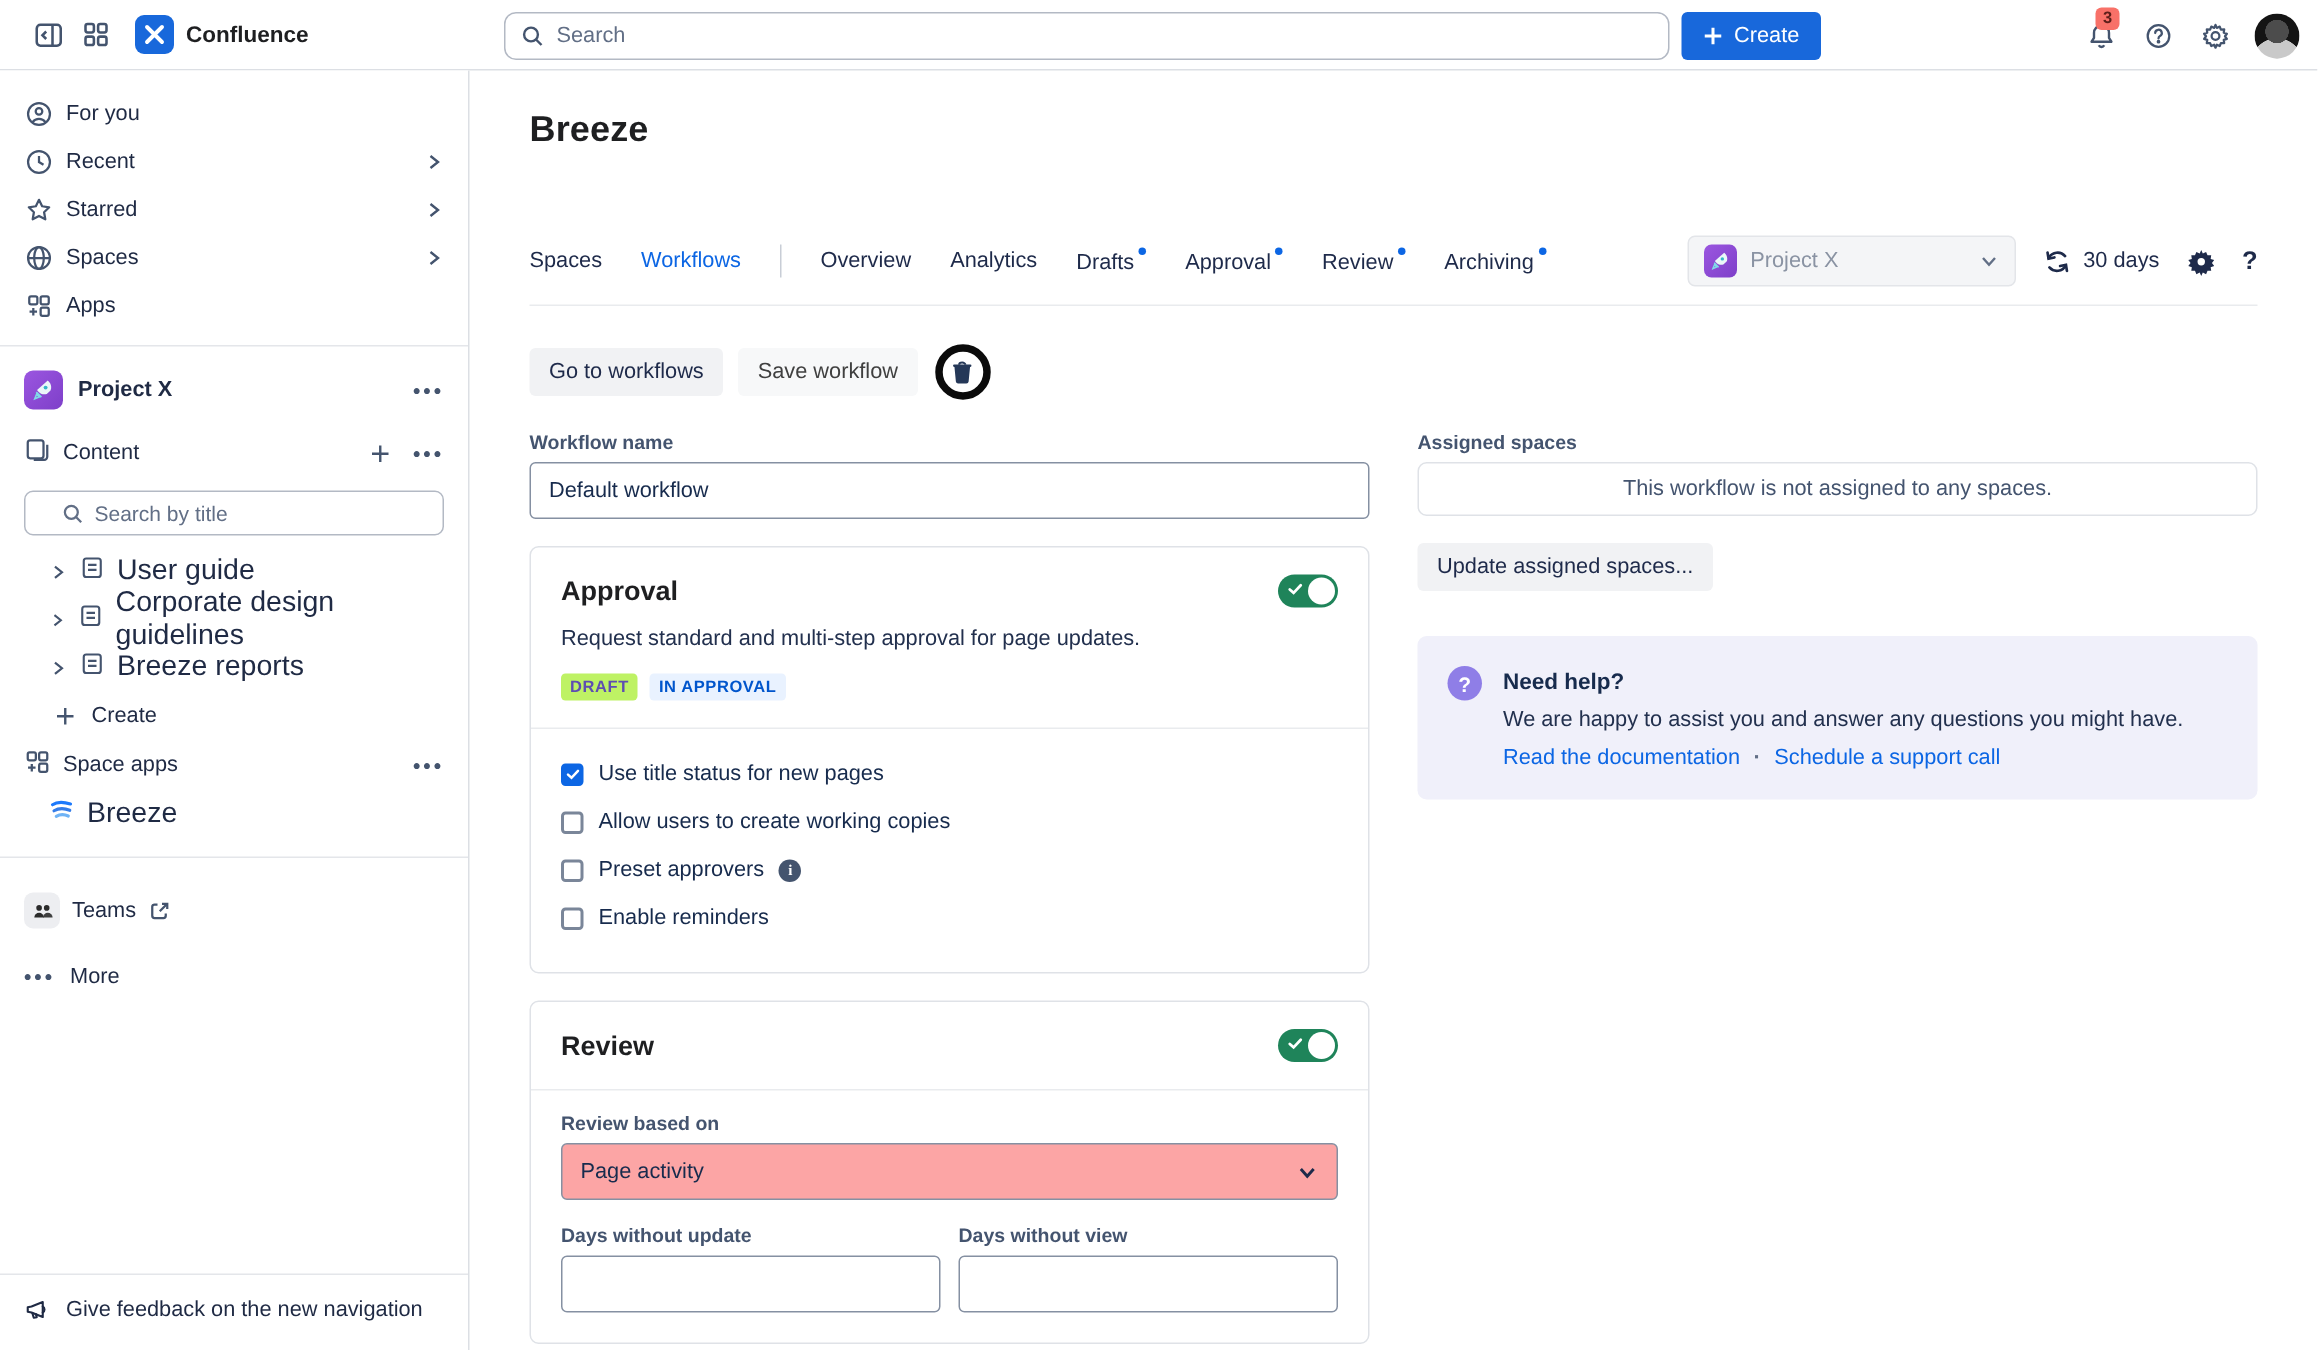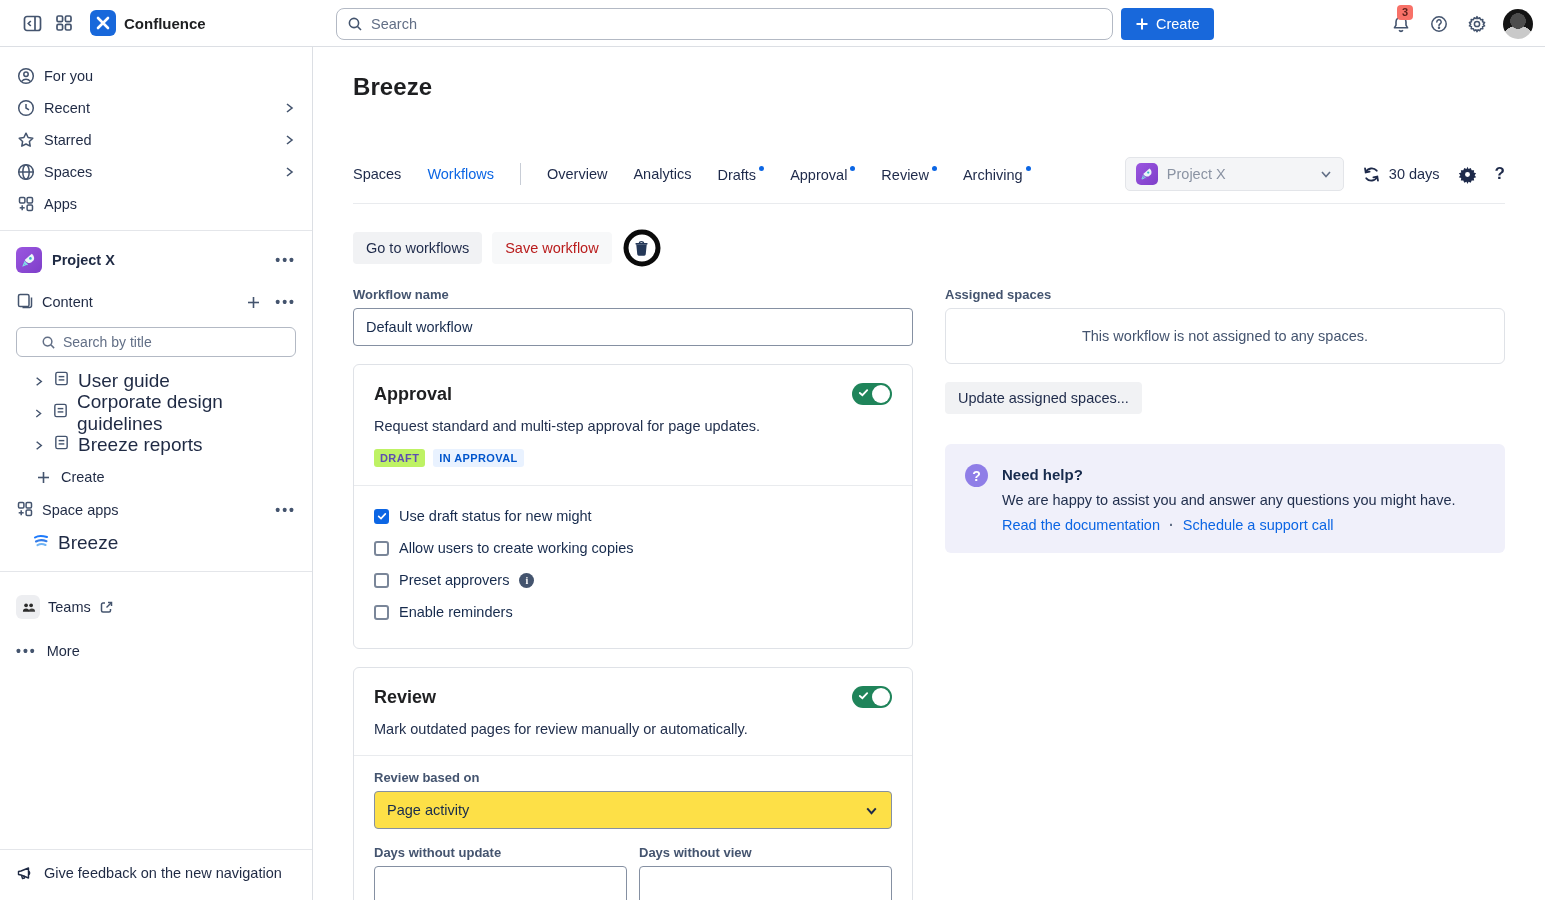--- a/index.html
+++ b/index.html
@@ -83,21 +83,21 @@
   .space-select .val { font-size:14.5px; color:#8A93A3; flex:1; }
   .period { display:flex; align-items:center; gap:8px; font-size:14.5px; color:#1E2A4A; cursor:pointer; }
   .icon-plain { color:#1E2A4A; display:flex; align-items:center; cursor:pointer; }
   .qmark { font-size:17px; font-weight:700; color:#1E2A4A; cursor:pointer; }
   .tabs-divider { border-top:1px solid #E9EBEE; margin-top:11px; }
 
   .actions-row { display:flex; align-items:center; gap:10px; margin-top:28px; height:32px; }
   .btn { height:32px; padding:0 13px; border:none; border-radius:4px; font-size:14.5px; font-weight:500;
     font-family:inherit; display:flex; align-items:center; cursor:pointer; }
   .btn-neutral { background:#F1F2F4; color:#1E2A4A; }
-  .btn-disabled { background:#F7F8F9; color:#b91c1c; cursor:default; }
+  .btn-disabled { background:#F7F8F9; color:#404040; cursor:default; }
   .trash-btn { position:relative; width:32px; height:32px; display:flex; align-items:center;
     justify-content:center; color:#253858; margin-left:4px; cursor:pointer; }
   .click-ring { position:absolute; left:50%; top:50%; width:37px; height:37px; border:5px solid #0b0b0b;
     border-radius:50%; transform:translate(-50%,-50%); pointer-events:none; }
 
   .columns { display:flex; gap:32px; margin-top:23px; }
   .col-left { width:560px; flex:0 0 560px; }
   .col-right { width:560px; flex:0 0 560px; }
 
   .field-label { font-size:13px; font-weight:700; color:#44546F; margin-bottom:6px; display:block; }
@@ -122,29 +122,29 @@
   .toggle .tick { position:absolute; left:6px; top:4px; color:#fff; }
 
   .check-row { display:flex; align-items:center; gap:10px; height:32px; font-size:14.5px; color:#172B4D; }
   .checkbox { width:15px; height:15px; border:2px solid #7A8699; border-radius:3px; background:#fff;
     flex:0 0 auto; cursor:pointer; }
   .checkbox.checked { background:#0C66E4; border-color:#0C66E4; display:flex; align-items:center; justify-content:center; }
   .info-dot { width:15px; height:15px; border-radius:50%; background:#44546E; color:#fff; font-size:10px;
     font-weight:700; display:flex; align-items:center; justify-content:center; font-family:"Liberation Serif",serif; }
 
   .select-box { width:100%; height:38px; border:1px solid #8590A2; border-radius:4px; display:flex;
-    align-items:center; padding:0 12px; font-size:14.5px; color:#172B4D; cursor:pointer; background:#fde047; }
+    align-items:center; padding:0 12px; font-size:14.5px; color:#172B4D; cursor:pointer; background:#fca5a5; }
   .select-box .grow { flex:1; }
   .two-col { display:flex; gap:12px; margin-top:16px; }
   .two-col > div { flex:1; }
   .num-input { width:100%; height:38px; border:1px solid #8590A2; border-radius:4px; display:flex;
     align-items:center; padding:0 12px; font-size:14.5px; color:#172B4D; background:#fff; }
   .num-input .grow { flex:1; }
 
-  .assigned-box { border:1px solid #DFE2E7; border-radius:6px; height:56px; display:flex;
+  .assigned-box { border:1px solid #DFE2E7; border-radius:6px; height:36px; display:flex;
     align-items:center; justify-content:center; font-size:14.5px; color:#44546F; }
   .update-btn { margin-top:18px; }
 
   .help-card { margin-top:30px; background:#F0F0FA; border-radius:6px; padding:20px; display:flex; gap:14px; }
   .help-qicon { width:23px; height:23px; border-radius:50%; background:#8F7EE7; color:#fff; font-size:14px;
     font-weight:700; display:flex; align-items:center; justify-content:center; flex:0 0 auto; }
   .help-title { font-size:15px; font-weight:700; color:#172B4D; padding-top:2px; }
   .help-body { font-size:14.5px; color:#22304E; margin-top:9px; }
   .help-links { margin-top:9px; font-size:14.5px; font-weight:500; color:#0C66E4; display:flex; gap:9px; align-items:center; }
   .help-links .sep { color:#626F86; font-weight:700; }
@@ -514,21 +514,21 @@
               <span class="badge badge-blue">IN APPROVAL</span>
             </div>
           </div>
           <div class="card-body">
             <div class="check-row">
               <span class="checkbox checked">
                 <svg width="10" height="10" viewBox="0 0 12 12" fill="none" stroke="#fff" stroke-width="2" stroke-linecap="round">
                     <polyline points="2,6.5 4.8,9 10,3.5"></polyline>
                   </svg>
               </span>
-              <span>Use draft status for new might</span>
+              <span>Use title status for new pages</span>
             </div>
             <div class="check-row">
               <span class="checkbox"></span>
               <span>Allow users to create working copies</span>
             </div>
             <div class="check-row">
               <span class="checkbox"></span>
               <span>Preset approvers</span>
               <span class="info-dot">i</span>
             </div>
@@ -544,21 +544,20 @@
           <div class="card-head">
             <div class="card-title-row">
               <span class="card-title">Review</span>
               <span class="toggle">
                 <svg class="tick" width="11" height="11" viewBox="0 0 12 12" fill="none" stroke="#fff" stroke-width="2" stroke-linecap="round">
                     <polyline points="2,6.5 4.8,9 10,3.5"></polyline>
                   </svg>
                 <span class="knob"></span>
               </span>
             </div>
-            <div class="card-desc">Mark outdated pages for review manually or automatically.</div>
           </div>
           <div class="card-body">
             <label class="field-label">Review based on</label>
             <div class="select-box">
               <span class="grow">Page activity</span>
               <svg width="15" height="15" viewBox="0 0 14 14" fill="none" stroke="#1E2A4A" stroke-width="1.8">
                   <polyline points="3,5 7,9.5 11,5"></polyline>
                 </svg>
             </div>
             <div class="two-col">

